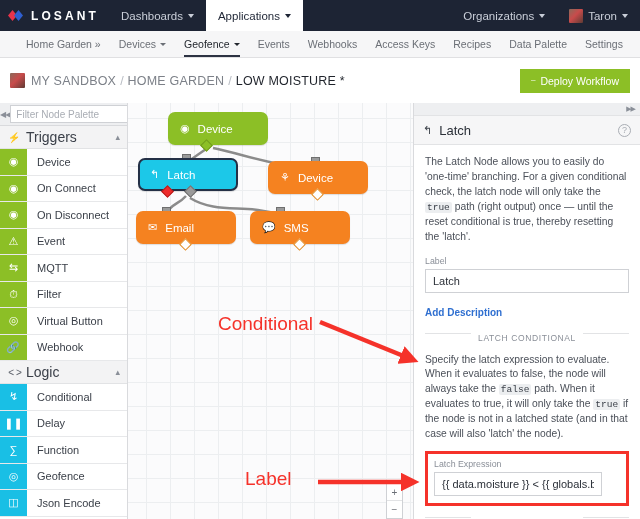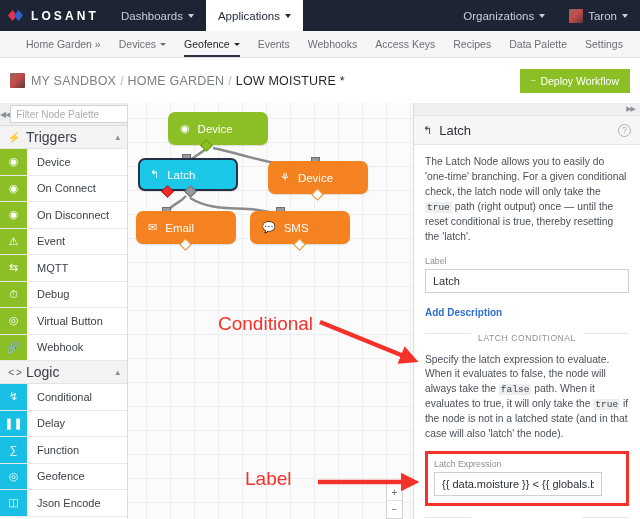--- a/index.html
+++ b/index.html
@@ -328,21 +328,21 @@
     <div class="pal-item">
       <span class="pal-ico" style="background:#8cbf26">⚠</span>
       <span class="pal-name">Event</span>
     </div>
     <div class="pal-item">
       <span class="pal-ico" style="background:#8cbf26">⇆</span>
       <span class="pal-name">MQTT</span>
     </div>
     <div class="pal-item">
       <span class="pal-ico" style="background:#8cbf26">⏱</span>
-      <span class="pal-name">Debug</span>
+      <span class="pal-name">Filter</span>
     </div>
     <div class="pal-item">
       <span class="pal-ico" style="background:#8cbf26">◎</span>
       <span class="pal-name">Virtual Button</span>
     </div>
     <div class="pal-item">
       <span class="pal-ico" style="background:#8cbf26">🔗</span>
       <span class="pal-name">Webhook</span>
     </div>
 

